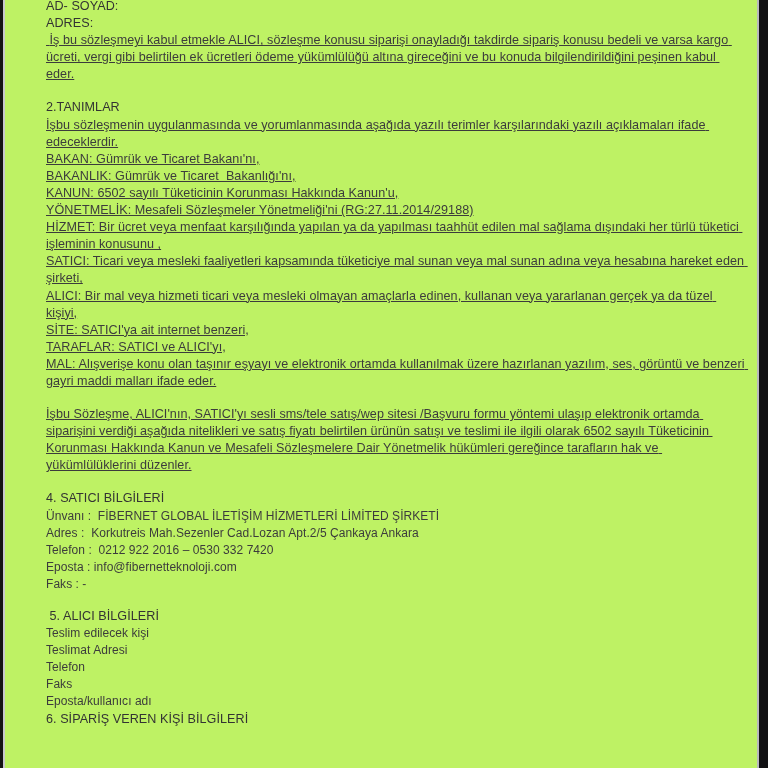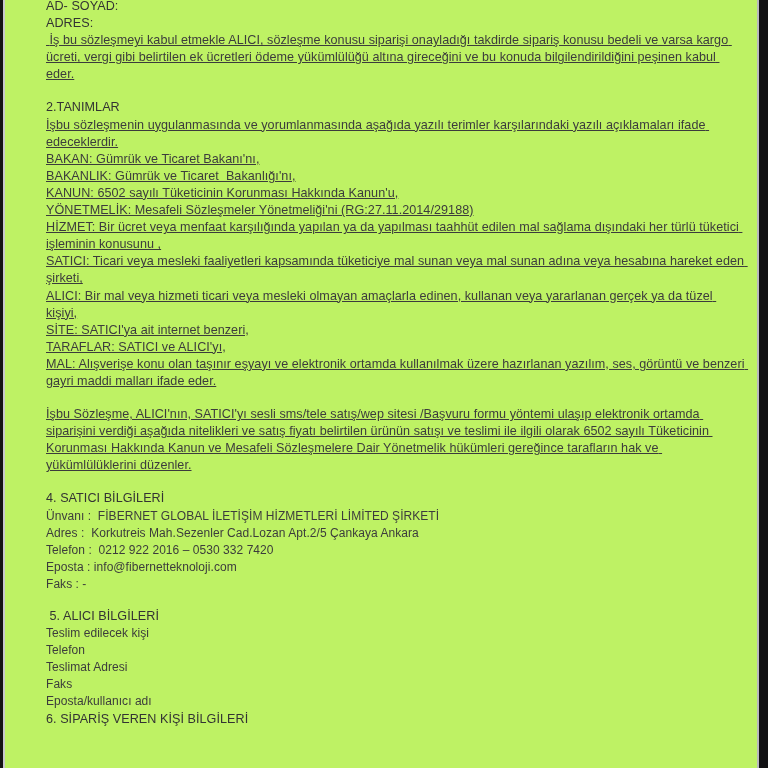--- a/index.html
+++ b/index.html
@@ -116,21 +116,21 @@
     <div class="line">Ünvanı :  FİBERNET GLOBAL İLETİŞİM HİZMETLERİ LİMİTED ŞİRKETİ</div>
     <div class="line">Adres :  Korkutreis Mah.Sezenler Cad.Lozan Apt.2/5 Çankaya Ankara</div>
     <div class="line">Telefon :  0212 922 2016 – 0530 332 7420</div>
     <div class="line">Eposta : info@fibernetteknoloji.com</div>
     <div class="line">Faks : -</div>
 
     <div class="gap-sm"></div>
 
     <div class="line heading"> 5. ALICI BİLGİLERİ</div>
     <div class="line">Teslim edilecek kişi</div>
+    <div class="line">Teslimat Adresi</div>
     <div class="line">Telefon</div>
-    <div class="line">Teslimat Adresi</div>
     <div class="line">Faks</div>
     <div class="line">Eposta/kullanıcı adı</div>
 
     <div class="line heading">6. SİPARİŞ VEREN KİŞİ BİLGİLERİ</div>
 
   </div>
 </div>
 
 </body></html>

